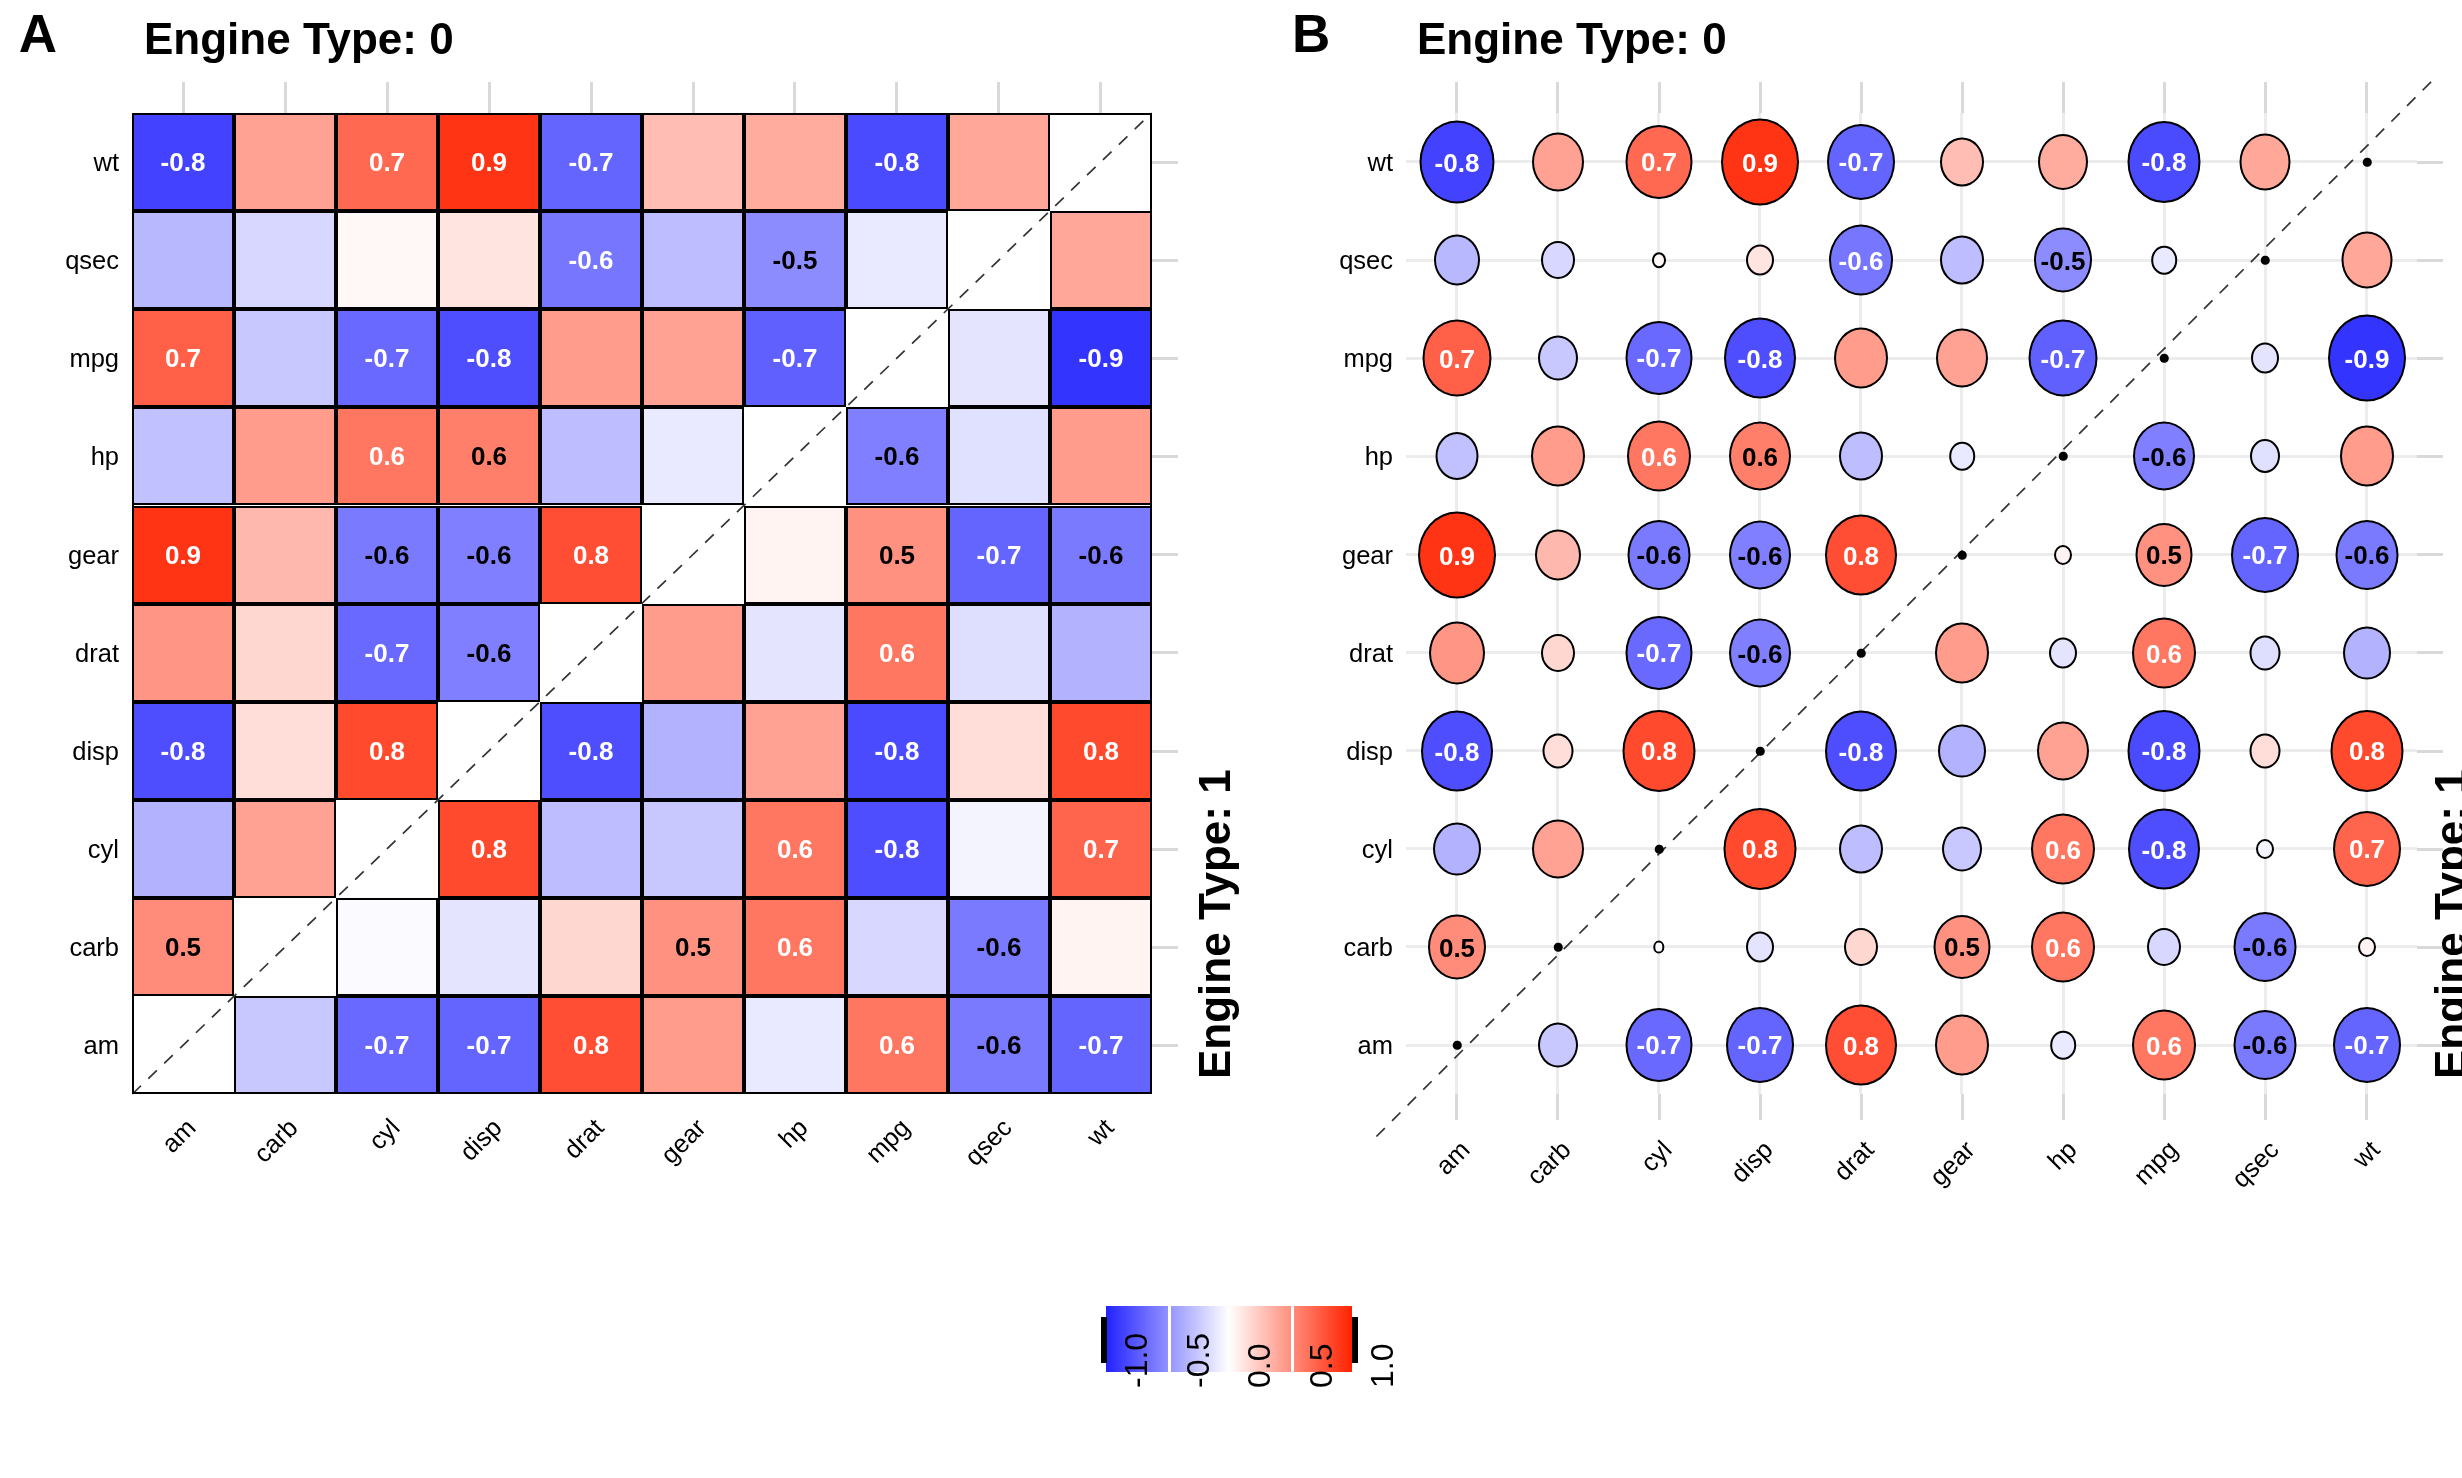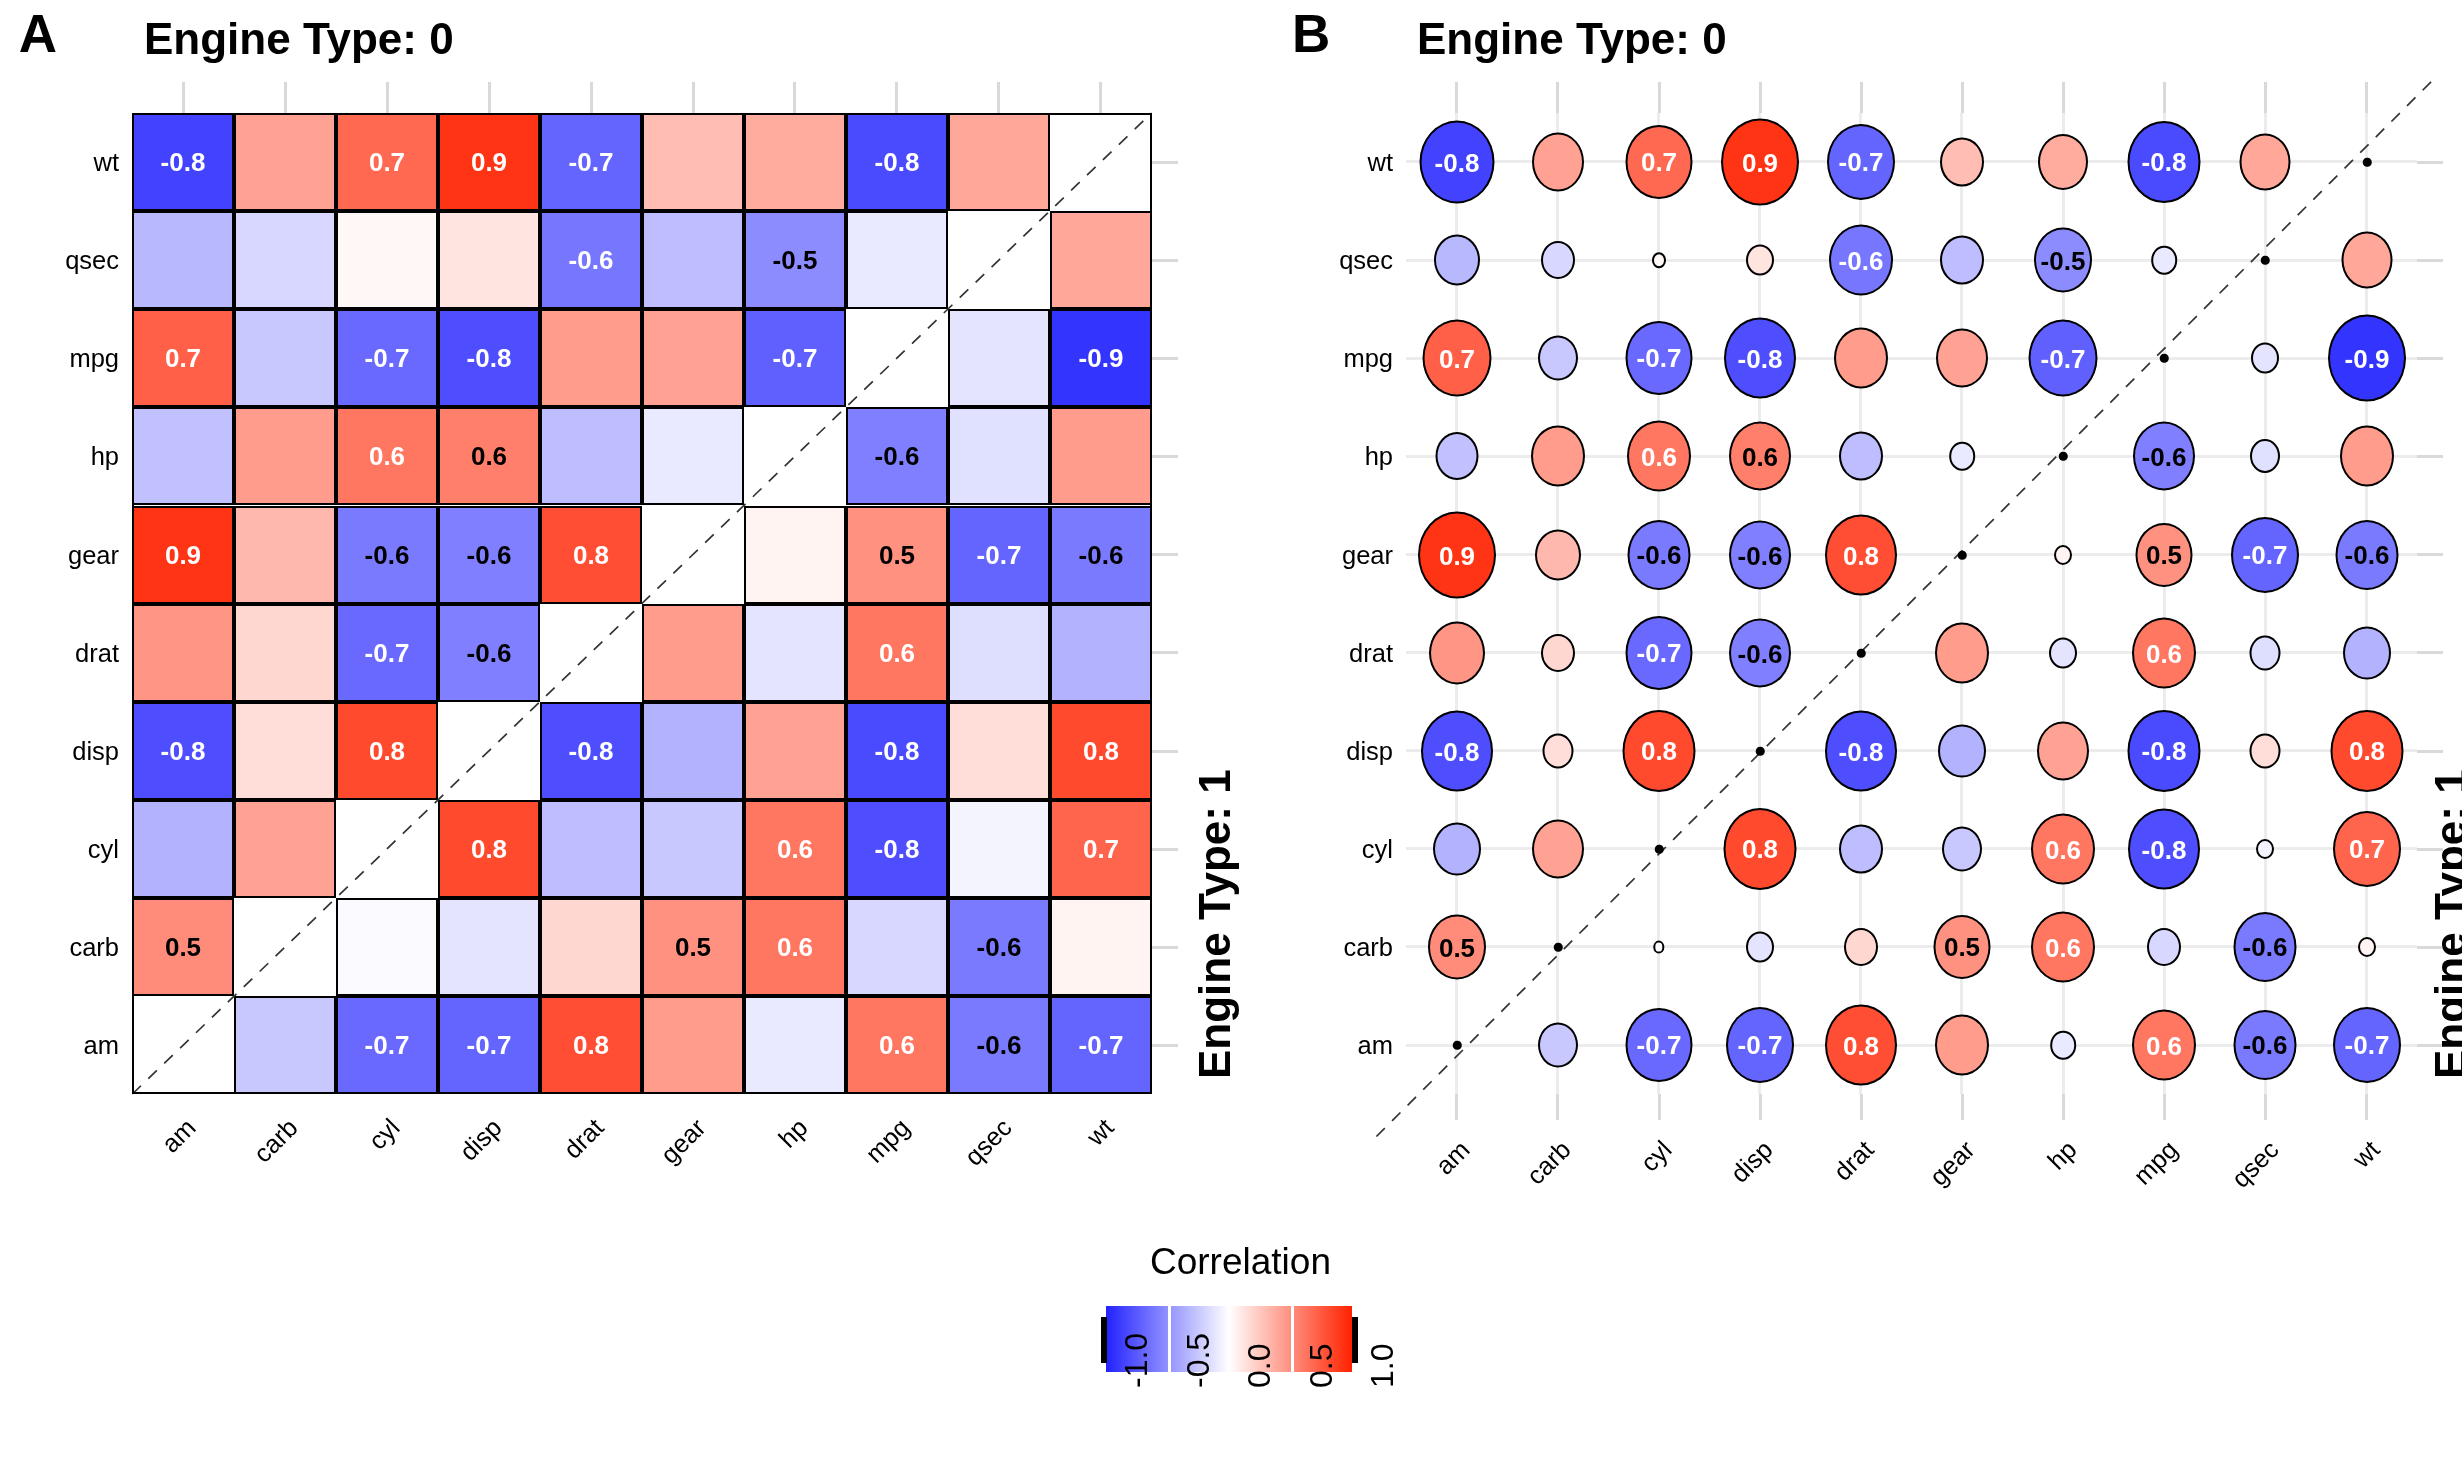--- a/index.html
+++ b/index.html
@@ -542,21 +542,20 @@
       <div class="collabel" style="left: 453px; top: 1022px; width: 127px; margin-left: -127px;">drat</div>
       <div class="collabel" style="left: 554px; top: 1022px; width: 127px; margin-left: -127px;">gear</div>
       <div class="collabel" style="left: 656px; top: 1022px; width: 127px; margin-left: -127px;">hp</div>
       <div class="collabel" style="left: 757px; top: 1022px; width: 127px; margin-left: -127px;">mpg</div>
       <div class="collabel" style="left: 858px; top: 1022px; width: 127px; margin-left: -127px;">qsec</div>
       <div class="collabel" style="left: 959px; top: 1022px; width: 127px; margin-left: -127px;">wt</div>
     </div>
   <div class="side-title" style="left:2426px;top:1079px;">Engine Type: 1</div>
 
   <div class="legend" style="left:1062px;top:1224px;width:357px;height:246px;">
-    <div class="legend-title" style="left:0px;top:17px;width:357px;">Correlation</div>
     <div id="legendBar" class="legend-bar" style="left: 44px; top: 82px; width: 246px; height: 66px; background: linear-gradient(to right, rgb(34, 34, 255) 0%, rgb(255, 255, 255) 50%, rgb(255, 34, 0) 100%);"></div>
     <div id="legendTicks">
         <div class="legend-tickmark" style="left: 106px; top: 82px; height: 66px;"></div>
         <div class="legend-tickmark" style="left: 229px; top: 82px; height: 66px;"></div>
         <div class="legend-cap" style="left: 39px; top: 93px; width: 6px; height: 46px;"></div>
         <div class="legend-cap" style="left: 290px; top: 93px; width: 6px; height: 46px;"></div>
         <div class="legend-ticklabel" style="left: 56px; top: 164px;">-1.0</div>
         <div class="legend-ticklabel" style="left: 118px; top: 164px;">-0.5</div>
         <div class="legend-ticklabel" style="left: 179px; top: 164px;">0.0</div>
         <div class="legend-ticklabel" style="left: 241px; top: 164px;">0.5</div>

